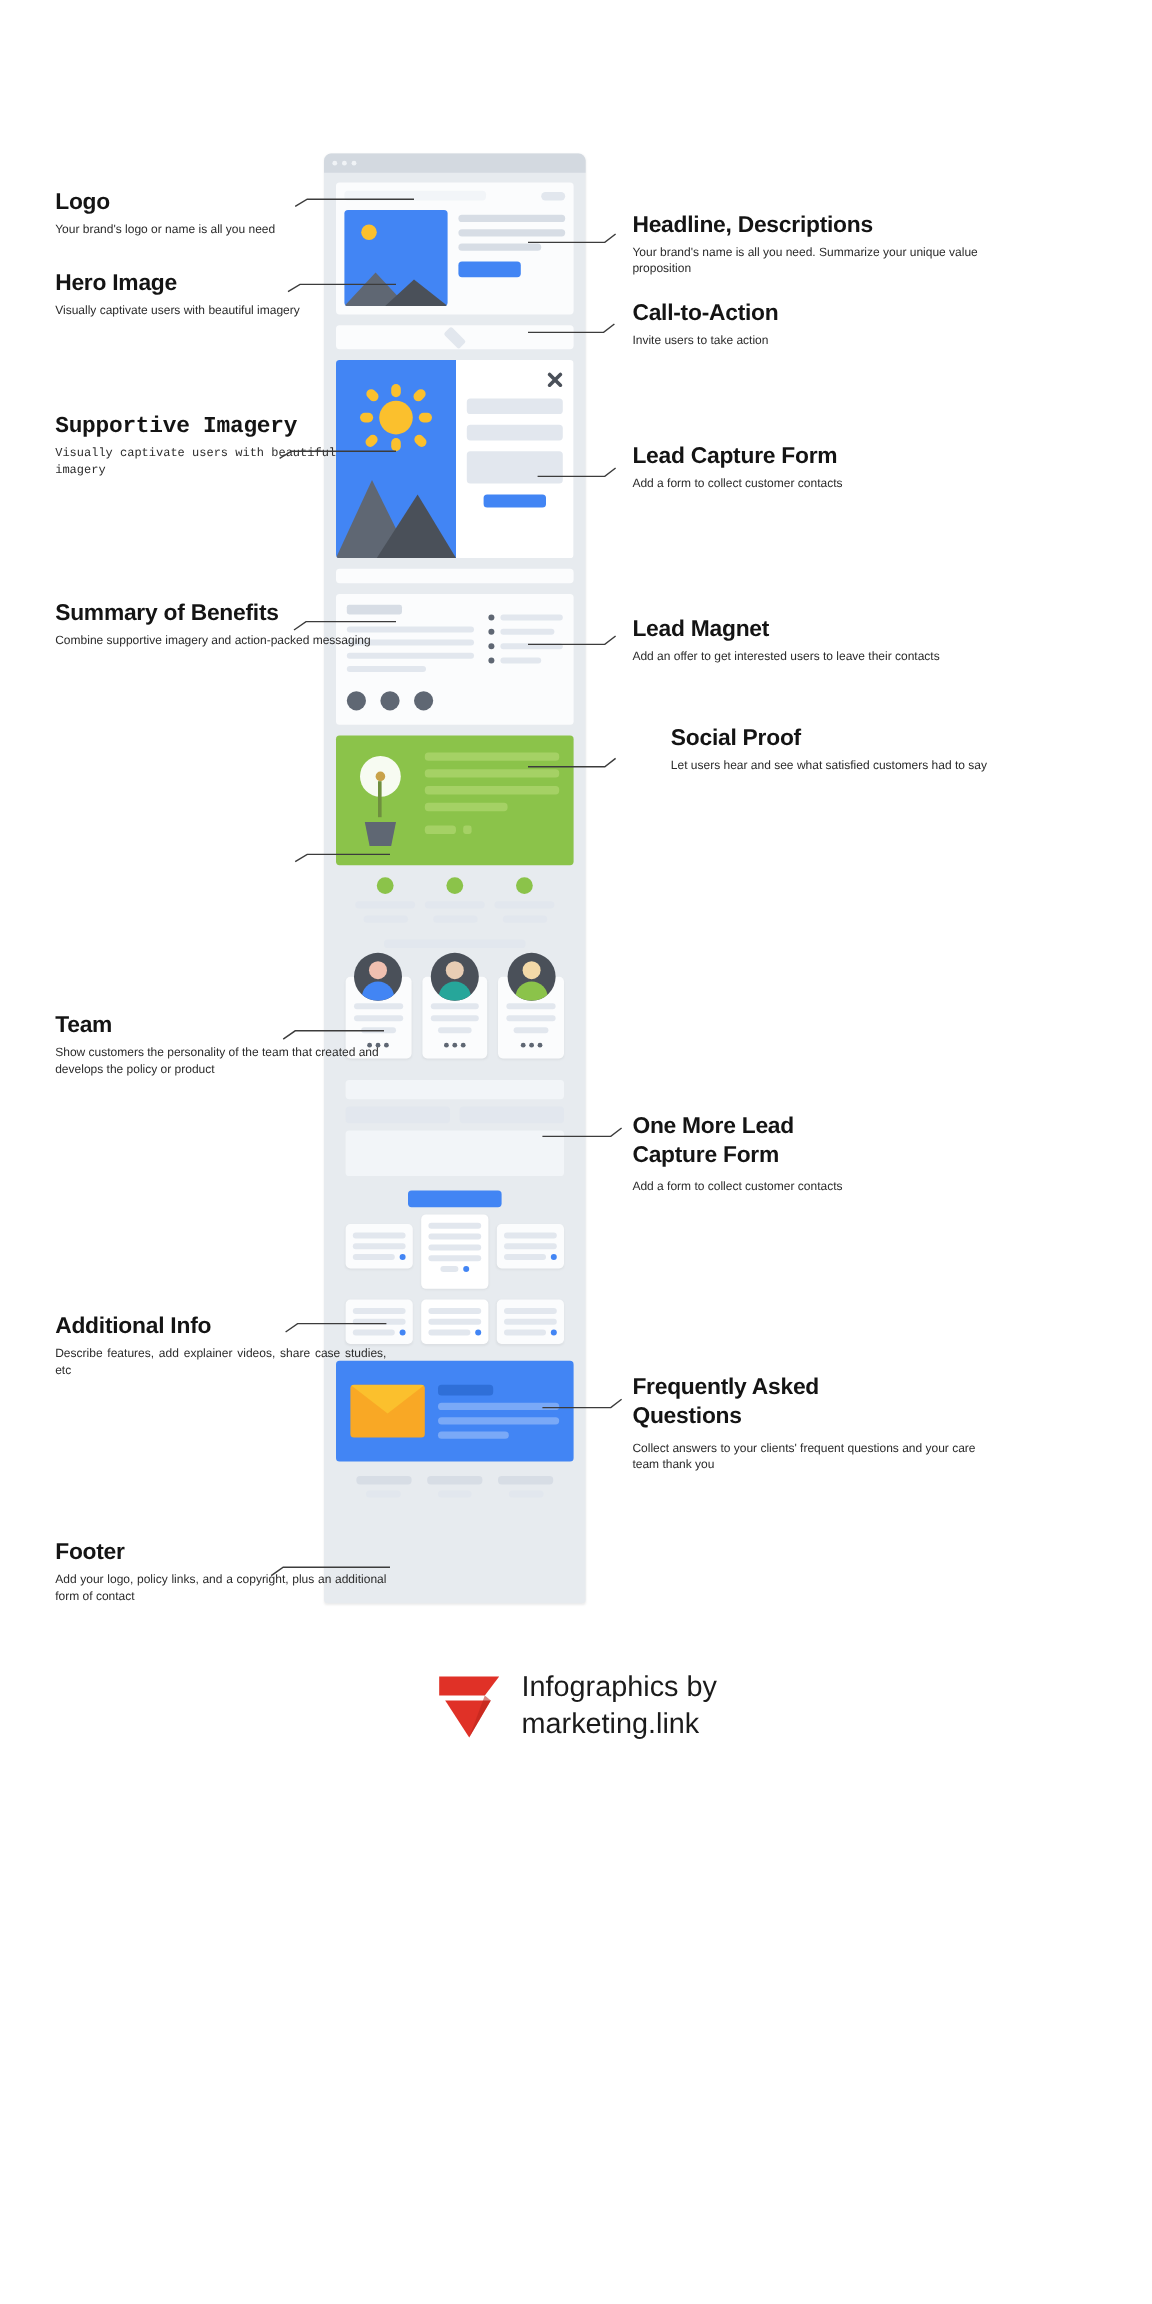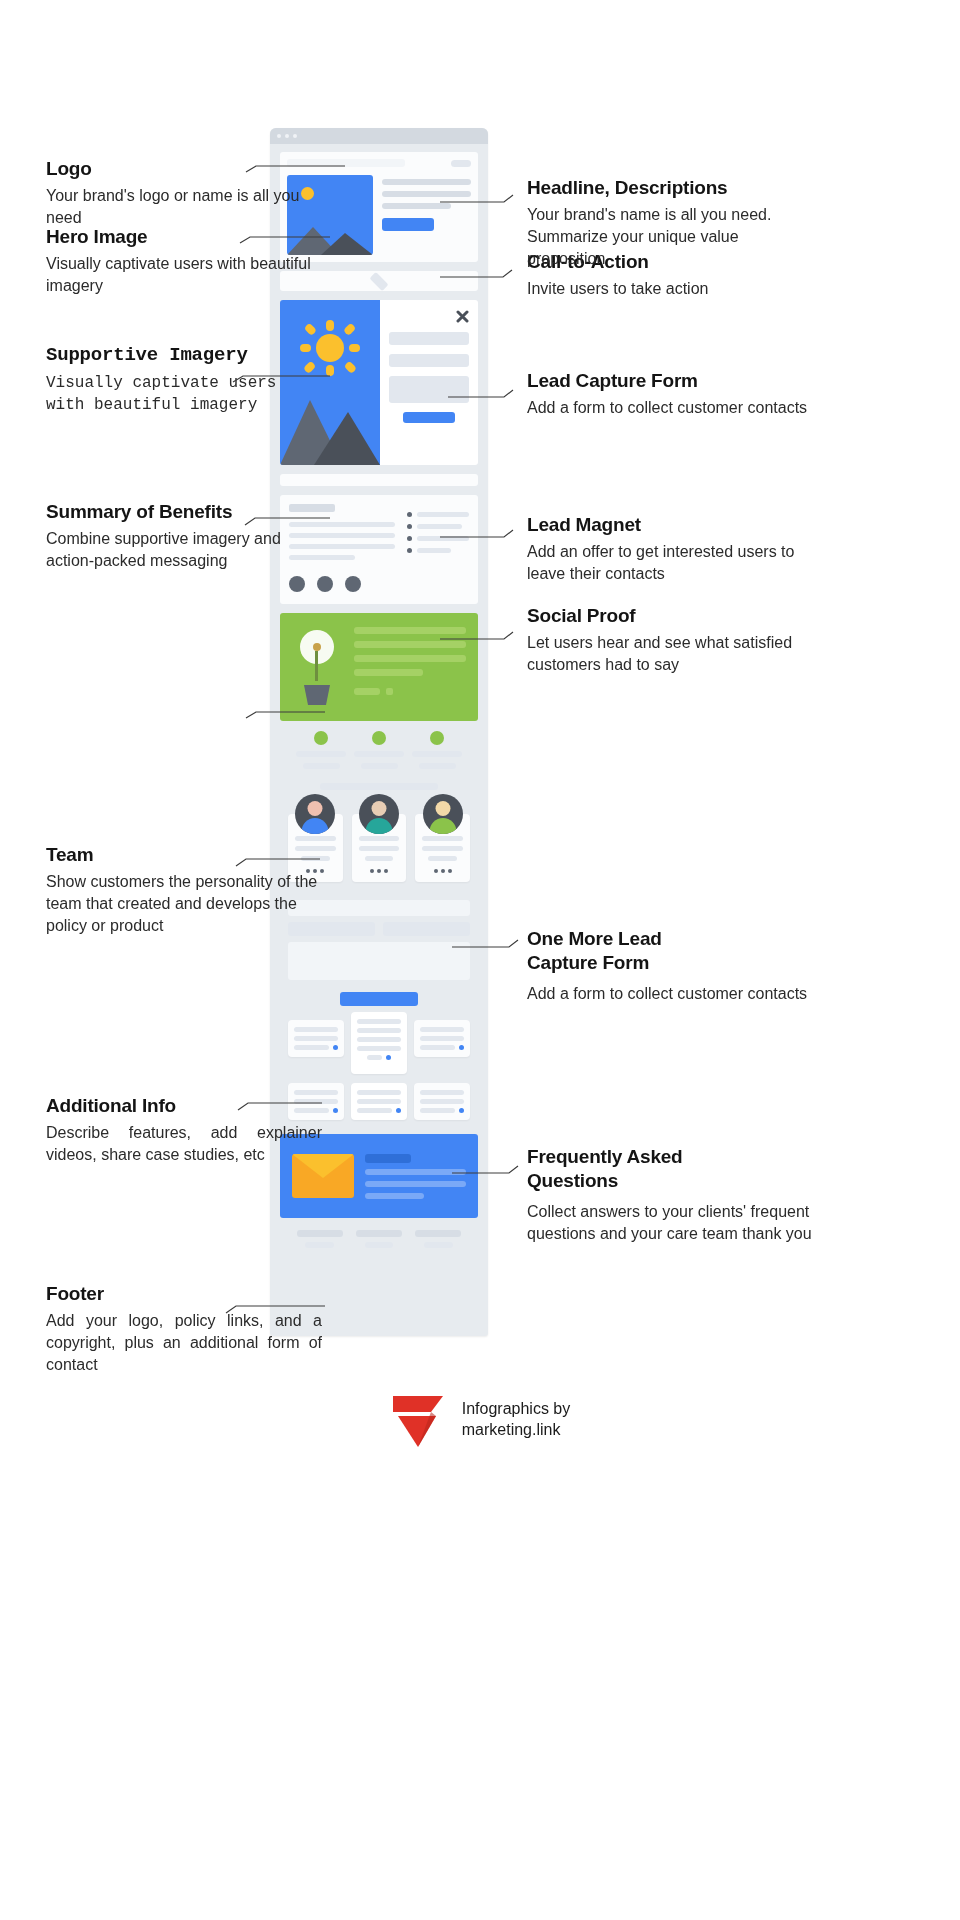--- a/index.html
+++ b/index.html
@@ -11,21 +11,21 @@
   }
   .page { position: relative; width: 960px; height: 1920px; }
 
   
   .anno { position: absolute; }
   .anno h3 {
     font-size: 19px; font-weight: 700; color: #141414;
     letter-spacing: -0.2px; line-height: 1.25;
   }
   .anno p {
-    font-size: 16px; color: #2b2b2b; line-height: 1.38;
+    font-size: 10px; color: #2b2b2b; line-height: 1.38;
     margin-top: 4px;
   }
   .anno.left  { width: 276px; left: 46px; text-align: left; }
   .anno.right { width: 290px; left: 527px; text-align: left; }
   .anno.just p { text-align: justify; }
 
   
   .leader { position: absolute; pointer-events: none; }
 
   
@@ -122,21 +122,21 @@
               border-left: 31px solid transparent; border-right: 31px solid transparent;
               border-top: 24px solid #fbc02d; }
   .foot-cols { display: flex; justify-content: space-around; padding: 12px 10px 14px; }
   .foot-col { width: 46px; display:flex; flex-direction: column; gap: 5px; align-items: center;}
 
   
   .brand {
     position: absolute; left: 0; right: 0; top: 1390px;
     display: flex; justify-content: center; align-items: center; gap: 16px;
   }
-  .brand-text { font-size: 16px; color: #1b1b1b; line-height: 1.3; font-weight: 400; }
+  .brand-text { font-size: 24px; color: #1b1b1b; line-height: 1.3; font-weight: 400; }
 </style>
 </head>
 <body>
 
 <div class="page">
 
   <div class="browser">
     <div class="browser-bar">
       <span class="dot"></span>
       <span class="dot"></span>
@@ -471,21 +471,21 @@
   <div class="anno right" style="top:369px;">
     <h3>Lead Capture Form</h3>
     <p>Add a form to collect customer contacts</p>
   </div>
 
   <div class="anno right" style="top:513px;">
     <h3>Lead Magnet</h3>
     <p>Add an offer to get interested users to leave their contacts</p>
   </div>
 
-  <div class="anno right" style="top:604px;">
+  <div class="anno right" style="top:604px;margin-left:32px;">
     <h3>Social Proof</h3>
     <p>Let users hear and see what satisfied customers had to say</p>
   </div>
 
   <div class="anno right" style="top:927px;">
     <h3 style="max-width:180px;">One More Lead Capture Form</h3>
     <p style="margin-top:8px;">Add a form to collect customer contacts</p>
   </div>
 
   <div class="anno right" style="top:1145px;">

